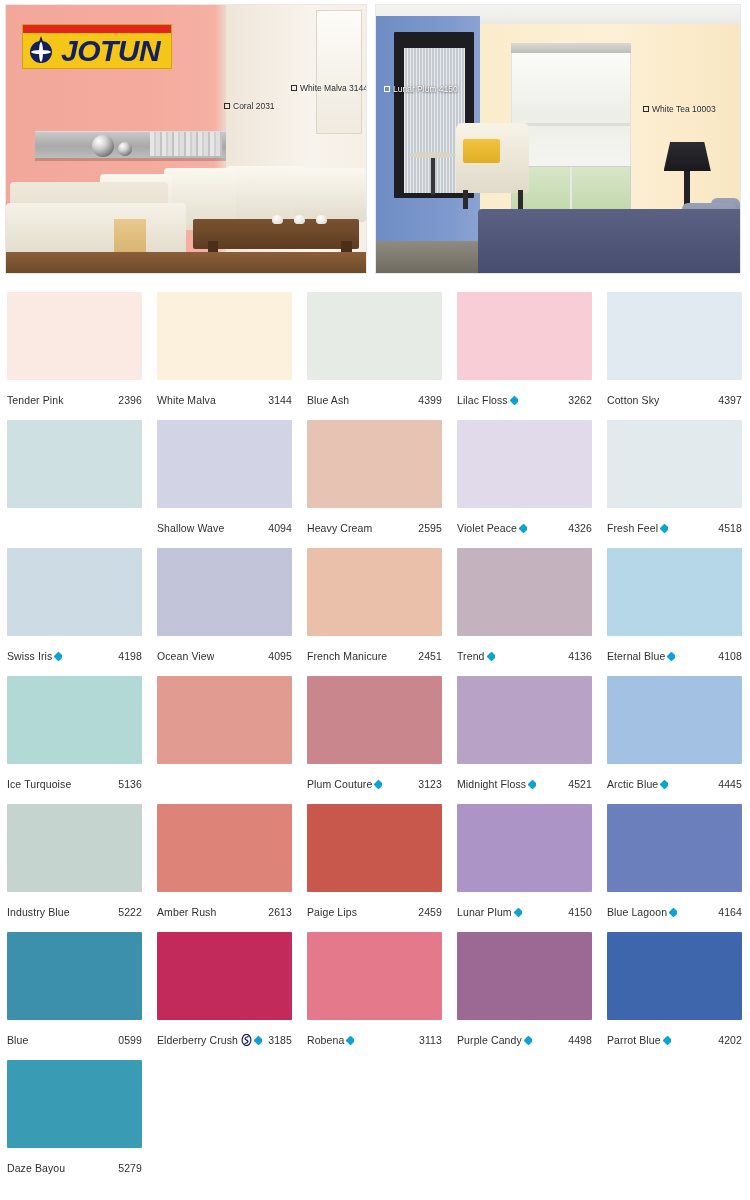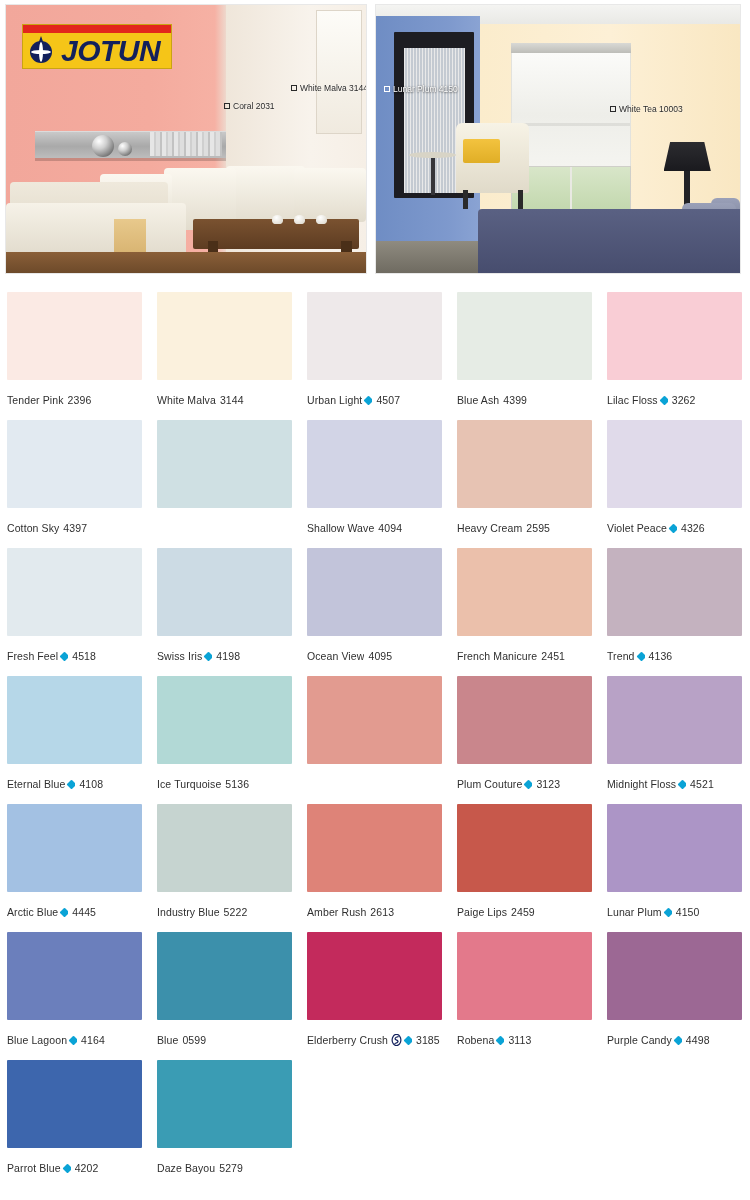--- a/index.html
+++ b/index.html
@@ -286,20 +286,21 @@
     height: 128px;
   }
   .chip {
     width: 100%;
     height: 88px;
     border-radius: 1px;
   }
   .chip-label {
     display: flex;
     align-items: center;
+    justify-content: space-between;
     height: 40px;
     font-size: 10.5px;
     color: #2f2f2f;
     letter-spacing: .1px;
   }
   .chip-name {
     display: flex; align-items: center; gap: 3px;
     white-space: nowrap; overflow: hidden;
   }
   .chip-code { font-size: 10.5px; color: #2f2f2f; padding-left: 4px; }
@@ -391,21 +392,21 @@
         <div class="br-pillow p2"></div>
         <div class="br-pillow p1"></div>
         <div class="br-bed"></div>
       </div>
 
       <div class="callout" style="left:8px; top:79px;">
         <span class="cbox"></span>
         <span>Lunar Plum 4150</span>
       </div>
 
-      <div class="callout dark" style="left:234px; top:99px;">
+      <div class="callout dark" style="left:267px; top:99px;">
         <span class="cbox"></span>
         <span>White Tea 10003</span>
       </div>
     </div>
   </div>
 
   <div class="grid" id="swatch-grid">
       <div class="cell">
         <div class="chip" style="background: rgb(251, 234, 228);"></div>
         <div class="chip-label">
@@ -415,30 +416,20 @@
           <span class="chip-code">2396</span>
         </div>
       </div>
       <div class="cell">
         <div class="chip" style="background: rgb(251, 241, 221);"></div>
         <div class="chip-label">
           <span class="chip-name">
             <span>White Malva</span>
           </span>
           <span class="chip-code">3144</span>
-        </div>
-      </div>
-      <div class="cell">
-        <div class="chip" style="background: rgb(238, 233, 234);"></div>
-        <div class="chip-label">
-          <span class="chip-name">
-            <span>Urban Light</span>
-            <span class="dia" style="background: rgb(10, 163, 214);"></span>
-          </span>
-          <span class="chip-code">4507</span>
         </div>
       </div>
       <div class="cell">
         <div class="chip" style="background: rgb(230, 236, 229);"></div>
         <div class="chip-label">
           <span class="chip-name">
             <span>Blue Ash</span>
           </span>
           <span class="chip-code">4399</span>
         </div>

